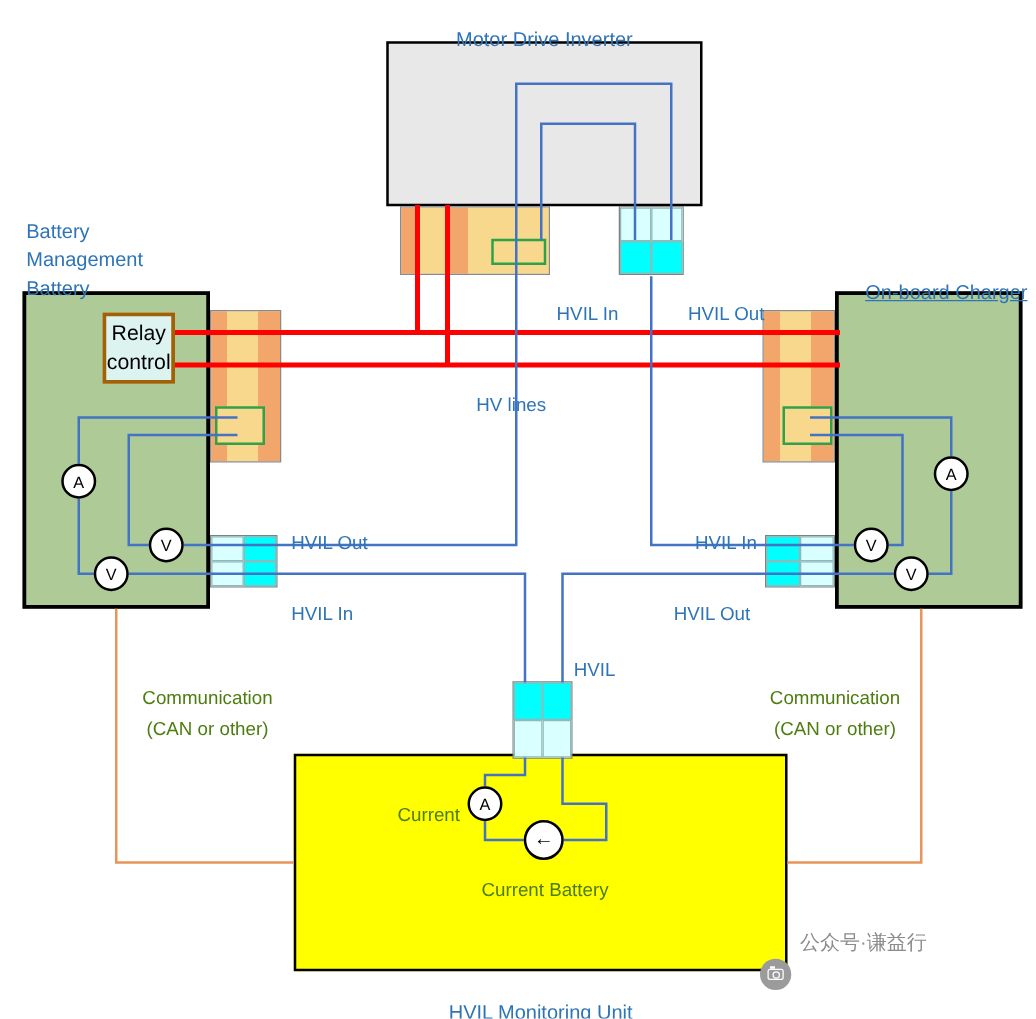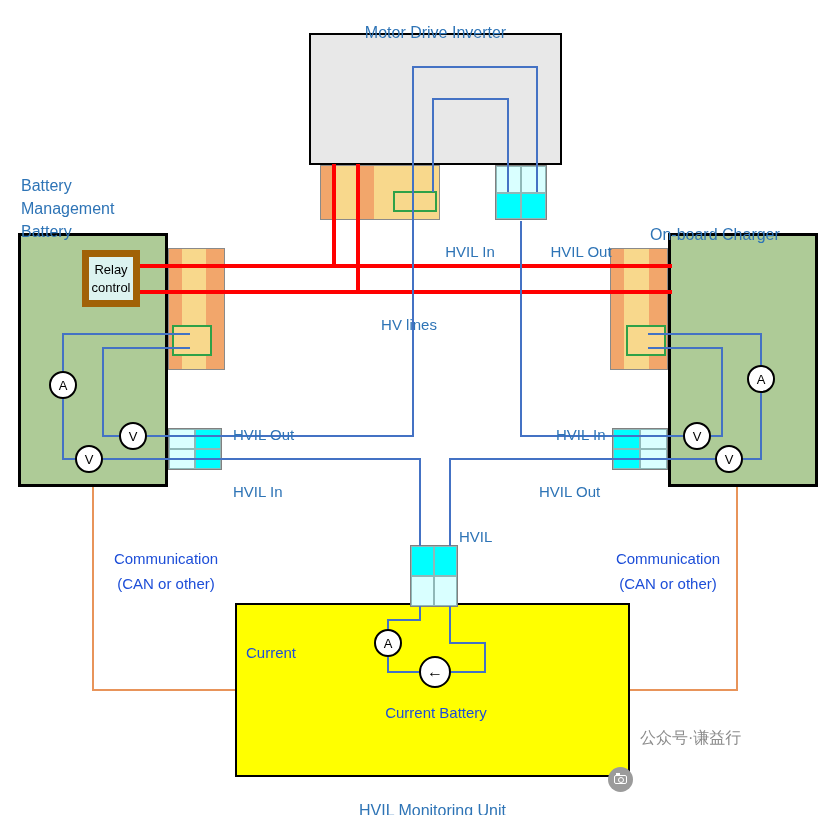--- a/index.html
+++ b/index.html
@@ -16,23 +16,23 @@
   
   .inverter-box { left:309px; top:33px; width:253px; height:132px;
     background: var(--box-gray,#E8E8E8); border:2px solid #000; z-index:1; }
   .bms-box { left:18px; top:233px; width:150px; height:254px;
     background: var(--box-green,#AECB97); border:3px solid #000; z-index:1; }
   .charger-box { left:668px; top:233px; width:150px; height:254px;
     background: var(--box-green,#AECB97); border:3px solid #000; z-index:1; }
   .unit-box { left:235px; top:603px; width:395px; height:174px;
     background: var(--box-yellow,#FFFF00); border:2px solid #000; z-index:1; }
   .relay-box { left:82px; top:250px; width:58px; height:57px;
-    background: var(--relay-bg,#DCF3F0); border:7px solid #a16207; z-index:5;
+    background: var(--relay-bg,#DCF3F0); border:3px solid #a16207; z-index:5;
     display:flex; align-items:center; justify-content:center; text-align:center;
-    font-size:13px; color:#000; line-height:1.35; padding:2px; }
+    font-size:17px; color:#000; line-height:1.35; padding:2px; }
 
   
   .conn-orange { z-index:2; border:1px solid #8a8a8a; }
   .conn-inverter-hv { left:320px; top:165px; width:120px; height:55px;
     background: linear-gradient(90deg,
       var(--connector-orange-dark,#F2A66B) 0 12%,
       var(--connector-orange-light,#F8D88C) 12% 31%,
       var(--connector-orange-dark,#F2A66B) 31% 45%,
       var(--connector-orange-light,#F8D88C) 45% 100%); }
   .conn-bms-hv { left:168px; top:248px; width:57px; height:122px;
@@ -80,46 +80,46 @@
   .m-chg-a { left:747px; top:365px; }
   .m-chg-v1 { left:683px; top:422px; }
   .m-chg-v2 { left:715px; top:445px; }
   .m-unit-a { left:374px; top:629px; }
   .source-circle { width:32px; height:32px; border:2px solid #000; border-radius:50%;
     background:#fff; z-index:6; display:flex; align-items:center;
     justify-content:center; font-size:16px; color:#000; left:419px; top:656px; }
 
   
   .lbl { z-index:7; color: var(--label-blue,#2E74B6); font-size:15px; white-space:nowrap;margin-top:16px; }
-  .lbl-black { color:#1d4ed8; }
+  .lbl-black { color:#4d7c0f; }
   .title-inverter { left:309px; top:8px; width:253px; text-align:center; font-size:16px; }
   .title-bms { left:21px; top:158px; width:130px; text-align:left; font-size:16px; line-height:23px; }
-  .title-charger { left:650px; top:210px; width:172px; text-align:left; font-size:16px; }
+  .title-charger { left:650px; top:210px; width:172px; text-align:right; font-size:16px;text-decoration:underline; }
   .lbl-inv-hvil-in { left:430px; top:227px; width:80px; text-align:center; }
   .lbl-inv-hvil-out { left:536px; top:227px; width:90px; text-align:center; }
   .lbl-hv-lines { left:364px; top:300px; width:90px; text-align:center; }
   .lbl-bms-hvil-out { left:233px; top:410px; }
   .lbl-bms-hvil-in { left:233px; top:467px; }
   .lbl-chg-hvil-in { left:556px; top:410px; }
   .lbl-chg-hvil-out { left:539px; top:467px; }
   .lbl-hvil { left:459px; top:512px; }
   .lbl-comm-left { left:96px; top:530px; width:140px; text-align:center; line-height:25px; }
   .lbl-comm-right { left:598px; top:530px; width:140px; text-align:center; line-height:25px; }
-  .lbl-cur-meas { left:246px; top:625px; width:122px; text-align:left; line-height:23px; }
+  .lbl-cur-meas { left:246px; top:625px; width:122px; text-align:right; line-height:23px; }
   .lbl-cur-src { left:372px; top:688px; width:128px; text-align:center; }
   .title-unit { left:235px; top:786px; width:395px; text-align:center; font-size:16px; }
 
   
   .wm-circle { left:608px; top:767px; width:25px; height:25px; border-radius:50%;
     background:#9b9b9b; z-index:7; display:flex; align-items:center; justify-content:center; }
   .cam { width:13px; height:9px; border:1.5px solid #fff; border-radius:2px; position:relative; }
   .cam::before { content:""; position:absolute; top:-3.5px; left:1px; width:4px; height:2.5px; background:#fff; }
   .cam::after { content:""; position:absolute; left:3px; top:1px; width:4px; height:4px;
     border:1.2px solid #fff; border-radius:50%; }
-  .wm-text { left:640px; top:728px; font-size:16px; color:#8C8C8C; z-index:7; white-space:nowrap; }
+  .wm-text { left:640px; top:744px; font-size:16px; color:#8C8C8C; z-index:7; white-space:nowrap; }
 </style>
 </head>
 <body>
 
 <div id="canvas">
 
   <div class="abs inverter-box"></div>
   <div class="abs bms-box"></div>
   <div class="abs charger-box"></div>
   <div class="abs unit-box"></div>

